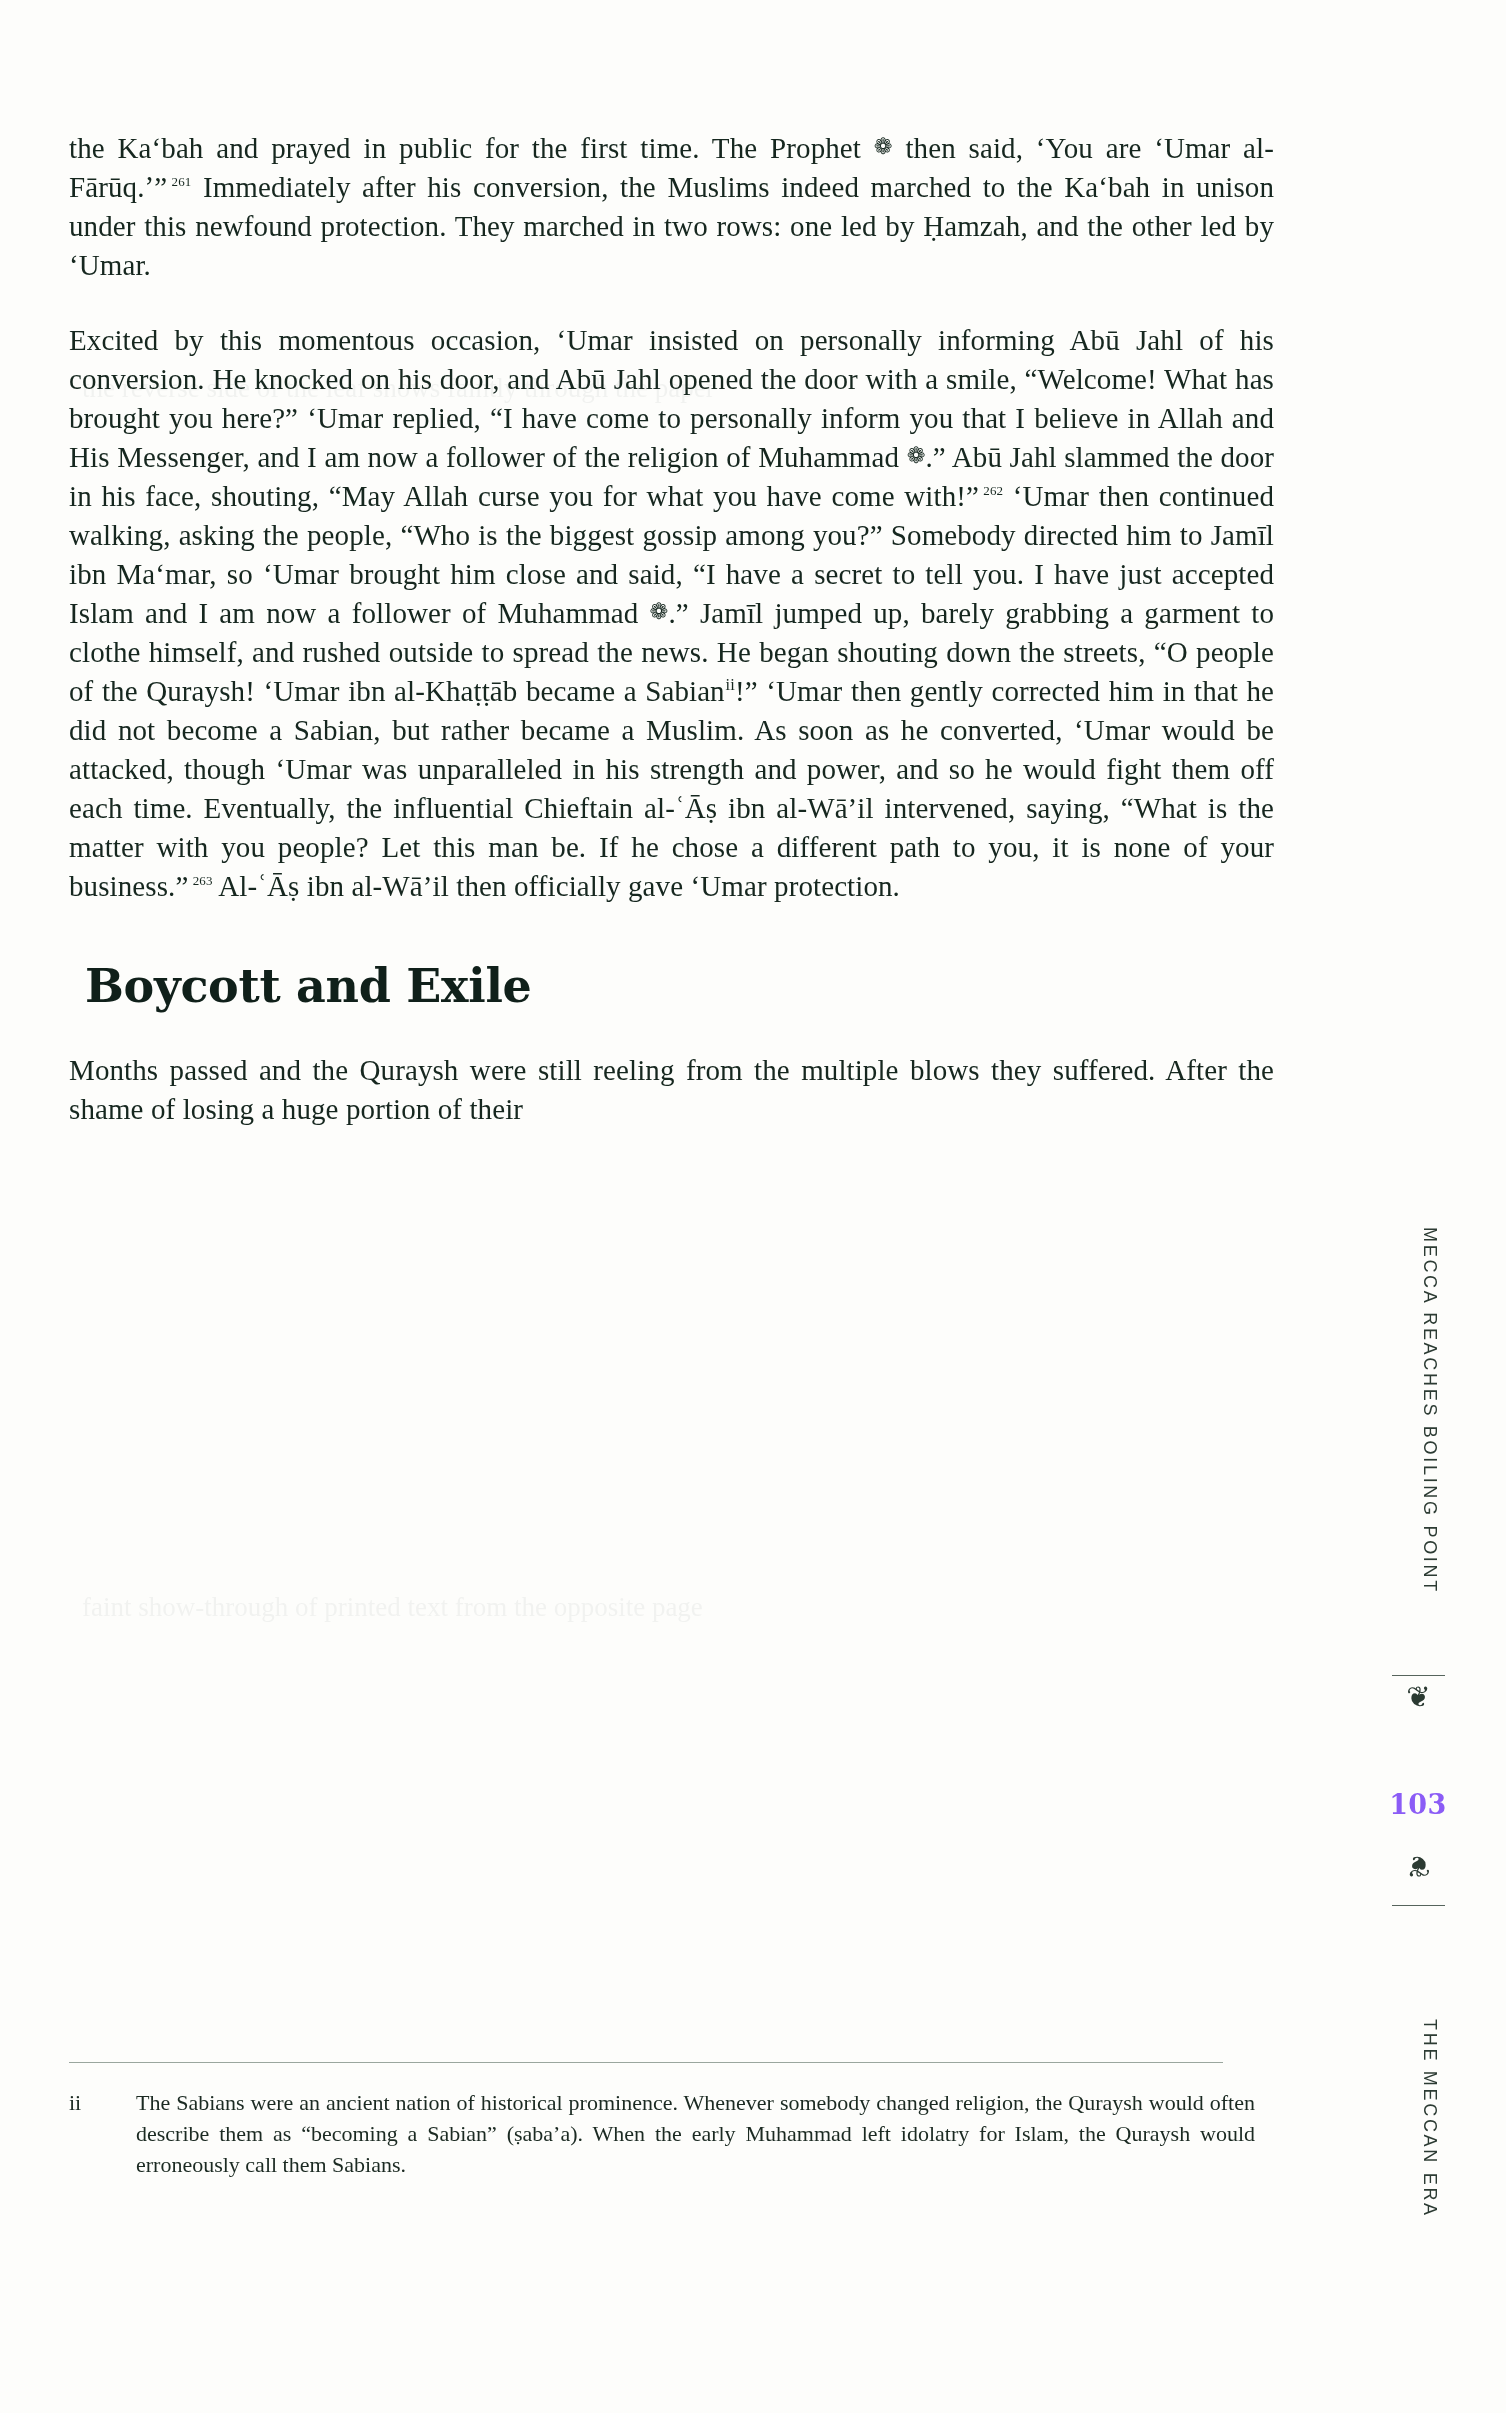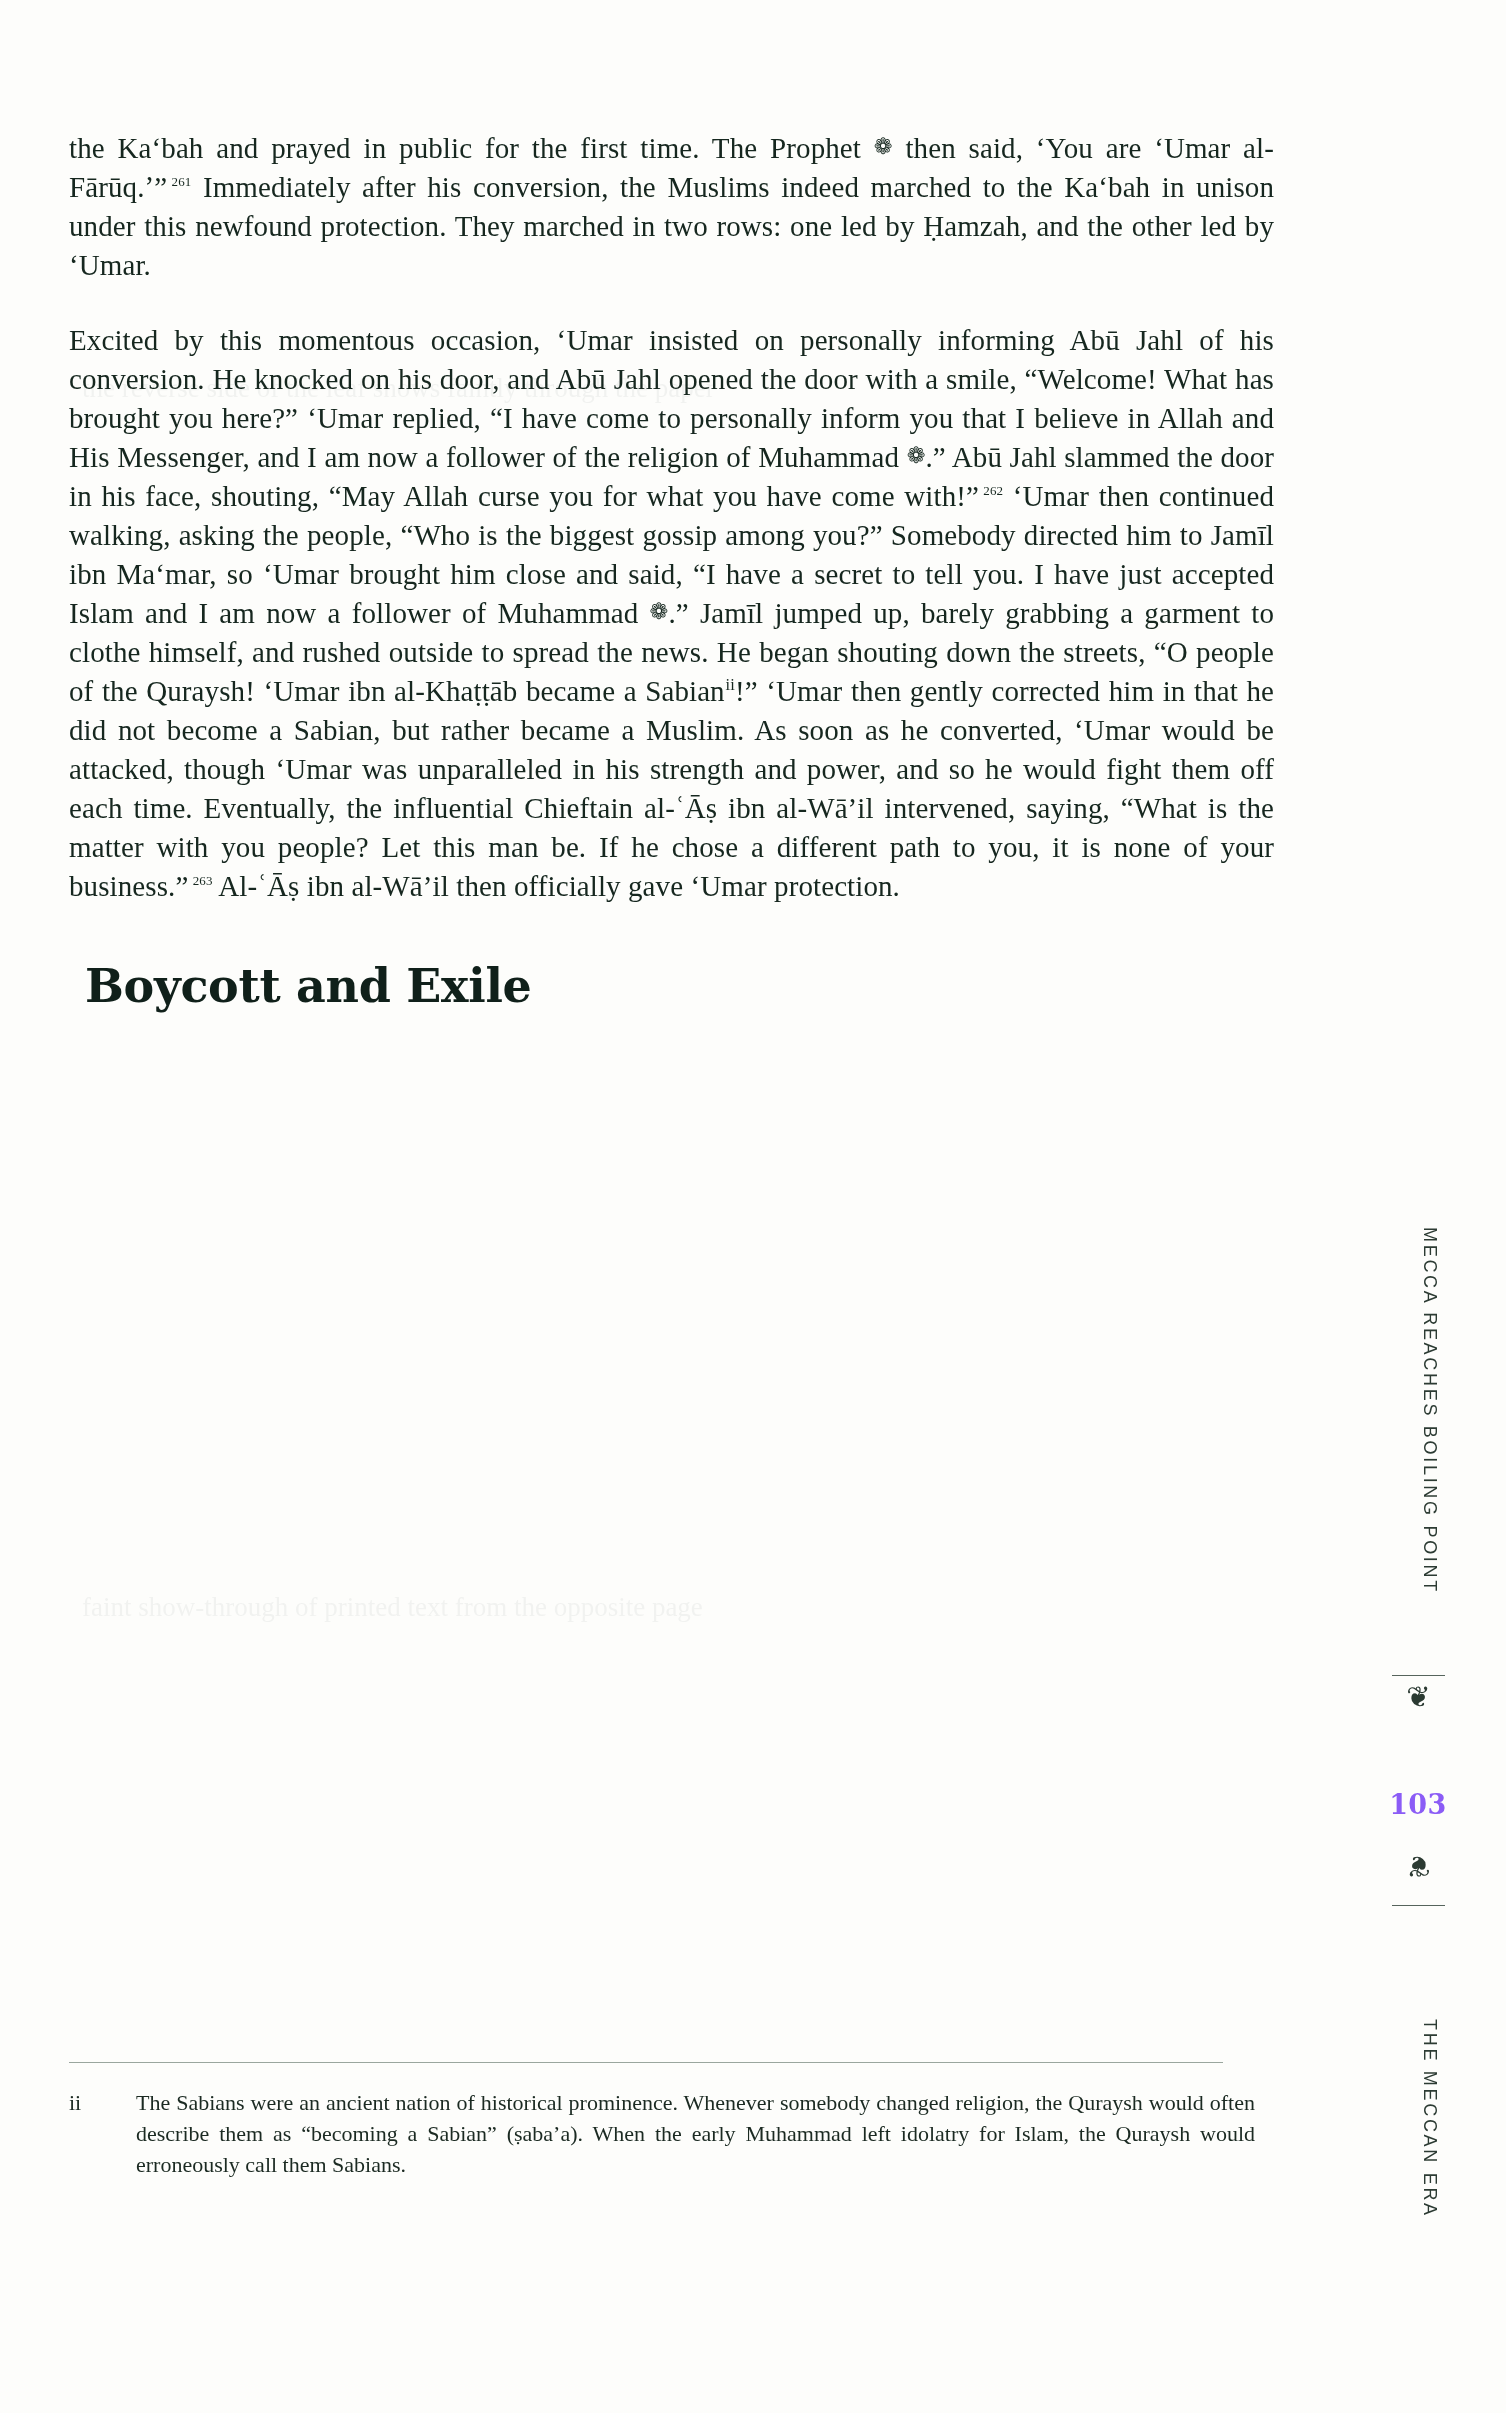--- a/index.html
+++ b/index.html
@@ -168,20 +168,21 @@
   <div class="ghost" id="ghost-2">faint show-through of printed text from the opposite page</div>
 
   <div class="content">
 
     <p class="body-par"><span>the Kaʻbah and prayed in public for the first time. The Prophet </span><span class="pbuh">❁</span><span> then said, ʻYou are ʻUmar al-Fārūq.ʼ”</span><span class="sup">261</span><span> Immediately after his conversion, the Muslims indeed marched to the Kaʻbah in unison under this newfound protection. They marched in two rows: one led by Ḥamzah, and the other led by ʻUmar.</span></p>
 
     <p class="body-par"><span>Excited by this momentous occasion, ʻUmar insisted on personally informing Abū Jahl of his conversion. He knocked on his door, and Abū Jahl opened the door with a smile, “Welcome! What has brought you here?” ʻUmar replied, “I have come to personally inform you that I believe in Allah and His Messenger, and I am now a follower of the religion of Muhammad </span><span class="pbuh">❁</span><span>.” Abū Jahl slammed the door in his face, shouting, “May Allah curse you for what you have come with!”</span><span class="sup">262</span><span> ʻUmar then continued walking, asking the people, “Who is the biggest gossip among you?” Somebody directed him to Jamīl ibn Maʻmar, so ʻUmar brought him close and said, “I have a secret to tell you. I have just accepted Islam and I am now a follower of Muhammad </span><span class="pbuh">❁</span><span>.” Jamīl jumped up, barely grabbing a garment to clothe himself, and rushed outside to spread the news. He began shouting down the streets, “O people of the Quraysh! ʻUmar ibn al-Khaṭṭāb became a Sabian</span><span class="sup-tight">ii</span><span>!” ʻUmar then gently corrected him in that he did not become a Sabian, but rather became a Muslim. As soon as he converted, ʻUmar would be attacked, though ʻUmar was unparalleled in his strength and power, and so he would fight them off each time. Eventually, the influential Chieftain al-ʿĀṣ ibn al-Wā’il intervened, saying, “What is the matter with you people? Let this man be. If he chose a different path to you, it is none of your business.”</span><span class="sup">263</span><span> Al-ʿĀṣ ibn al-Wā’il then officially gave ʻUmar protection.</span></p>
 
     <h2 class="section-heading">Boycott and Exile</h2>
 
+    <p class="body-par tight">Months passed and the Quraysh were still reeling from the multiple blows they suffered. After the shame of losing a huge portion of their</p>
 
   </div>
 
   <div class="footnote-wrap">
     <div class="footnote-rule"></div>
     <div class="footnote">
       <div class="footnote-marker">ii</div>
       <div class="footnote-text">The Sabians were an ancient nation of historical prominence. Whenever somebody changed religion, the Quraysh would often describe them as “becoming a Sabian” (ṣaba’a). When the early Muhammad left idolatry for Islam, the Quraysh would erroneously call them Sabians.</div>
     </div>
   </div>

